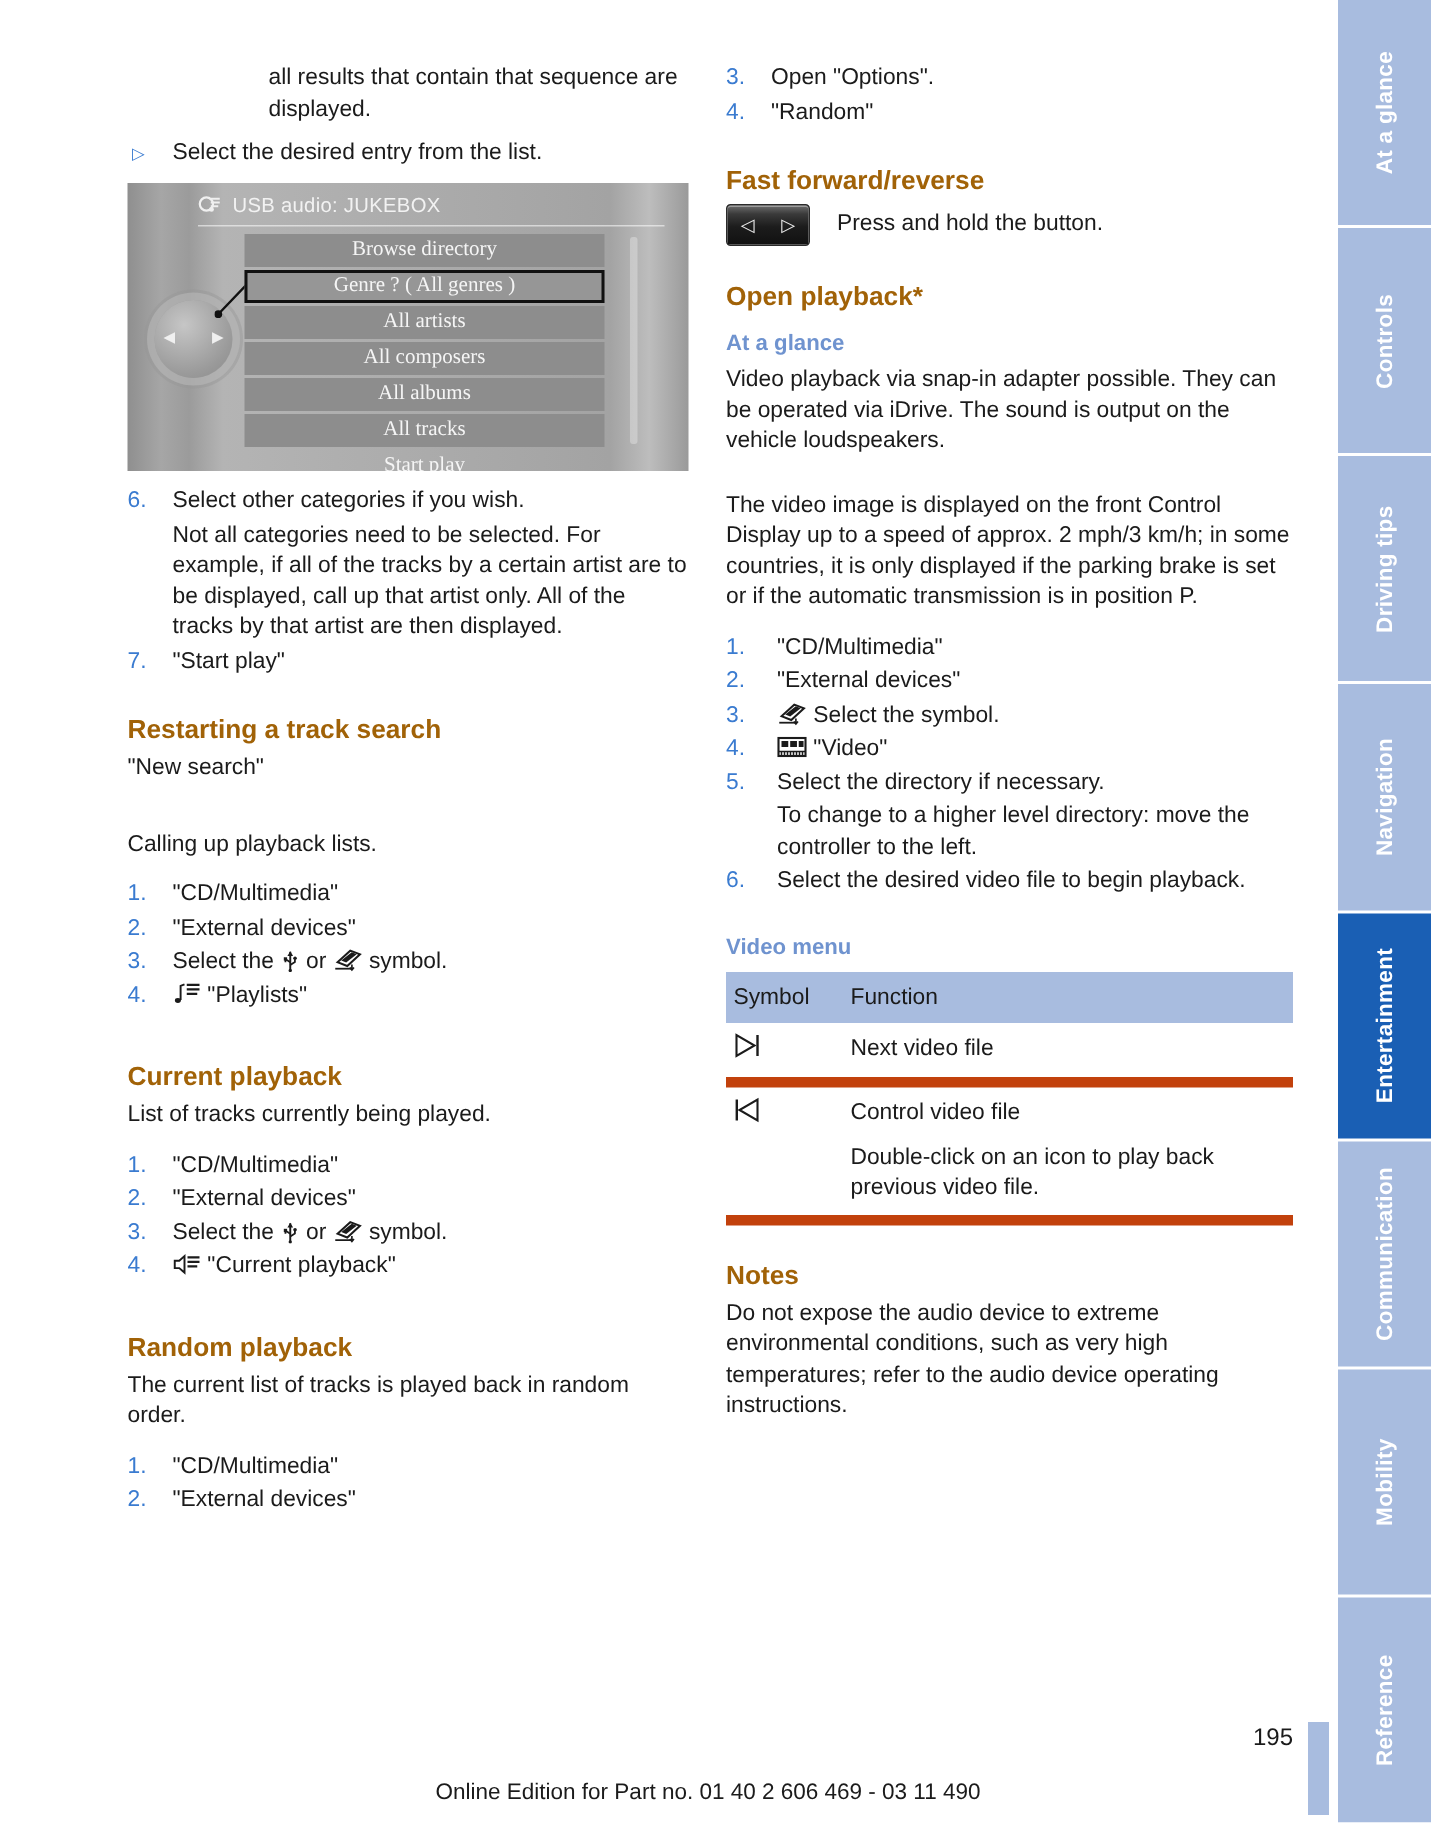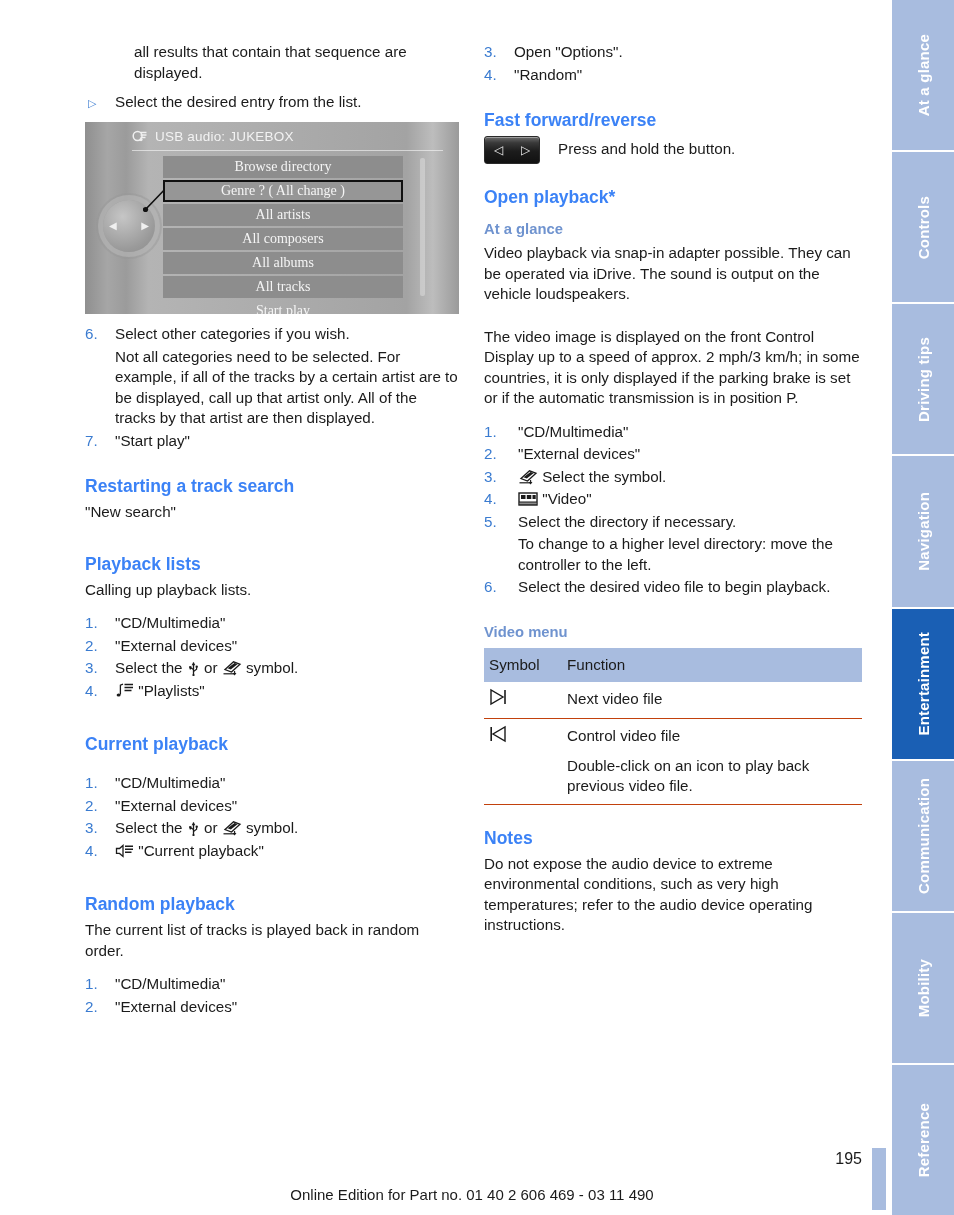--- a/index.html
+++ b/index.html
@@ -50,21 +50,21 @@
     font-size: 15.2px;
     line-height: 20.5px;
     color: #1b1b1b;
   }
   .body-text { margin-bottom: 0; }
   .gap-sm { height: 13px; }
   .gap-md { height: 22px; }
   .gap-lg { height: 30px; }
 
   h2.sec {
-    color: #3b82f6;
+    color: #a16207;
     font-size: 17.5px;
     font-weight: bold;
     line-height: 22px;
     margin: 0 0 5px 0;
   }
   h3.sub {
     color: #6f93cf;
     font-size: 14.8px;
     font-weight: bold;
     line-height: 20px;
@@ -100,21 +100,21 @@
   .bullet-mark {
     color: #3a7bd0;
     font-size: 11px;
     line-height: 22px;
     width: 30px;
     flex: 0 0 30px;
     text-align: left;
     padding-left: 3px;
   }
 
-  .indent-block { margin-left: 49px; }
+  .indent-block { margin-left: 94px; }
 
   
   .gly {
     display: inline-block;
     vertical-align: -3px;
     position: relative;
   }
   
   .ico-usb { width: 13px; height: 17px; }
   .ico-usb svg, .ico-snapin svg, .ico-playlist svg,
@@ -194,21 +194,21 @@
     background: #a8bcdf;
     text-align: left;
     font-size: 15.2px;
     font-weight: normal;
     color: #1b1b1b;
     padding: 7px 0 7px 5px;
     line-height: 20px;
   }
   table.vmenu th.c1 { width: 78px; }
   table.vmenu td {
-    border-bottom: 1px solid #c2410c;
+    border-bottom: 7px solid #c2410c;
     padding: 7px 0 7px 5px;
     font-size: 15.2px;
     line-height: 20.5px;
     vertical-align: top;
     color: #1b1b1b;
   }
   table.vmenu td.sym { width: 78px; font-size: 17px; padding-top: 6px; }
   table.vmenu td p { margin: 0; }
   table.vmenu td p + p { margin-top: 9px; }
 
@@ -272,21 +272,21 @@
       <svg class="leader" viewBox="0 0 62 34">
         <path d="M2 32 L26 7 L60 4" stroke="#111" stroke-width="1.6" fill="none"></path>
         <circle cx="2.5" cy="31.5" r="2.6" fill="#111"></circle>
       </svg>
 
       <div class="list">
         <div class="row">
             <span>Browse directory</span>
           </div>
         <div class="row sel">
-            <span>Genre ? ( All change )</span>
+            <span>Genre ? ( All genres )</span>
           </div>
         <div class="row">
             <span>All artists</span>
           </div>
         <div class="row">
             <span>All composers</span>
           </div>
         <div class="row">
             <span>All albums</span>
           </div>
@@ -319,21 +319,20 @@
       </li>
     </ol>
 
     <div class="gap-md"></div>
 
     <h2 class="sec">Restarting a track search</h2>
     <p>"New search"</p>
 
     <div class="gap-lg"></div>
 
-    <h2 class="sec">Playback lists</h2>
     <p>Calling up playback lists.</p>
     <div class="gap-sm"></div>
     <ol class="steps">
       <li>
         <span class="num">1.</span>
         <span class="step-body">
             <p>"CD/Multimedia"</p>
           </span>
       </li>
       <li>
@@ -369,20 +368,21 @@
                   <ellipse cx="3.6" cy="13" rx="2" ry="1.6" fill="#1b1b1b"></ellipse>
                   <path d="M9.5 2.6 h8.5 M9.5 5.6 h8.5 M9.5 8.6 h7" stroke="#1b1b1b" stroke-width="1.5" fill="none"></path>
                 </svg></span>&nbsp;<span>"Playlists"</span></p>
           </span>
       </li>
     </ol>
 
     <div class="gap-lg"></div>
 
     <h2 class="sec">Current playback</h2>
+    <p>List of tracks currently being played.</p>
     <div class="gap-sm"></div>
     <ol class="steps">
       <li>
         <span class="num">1.</span>
         <span class="step-body">
             <p>"CD/Multimedia"</p>
           </span>
       </li>
       <li>
         <span class="num">2.</span>

